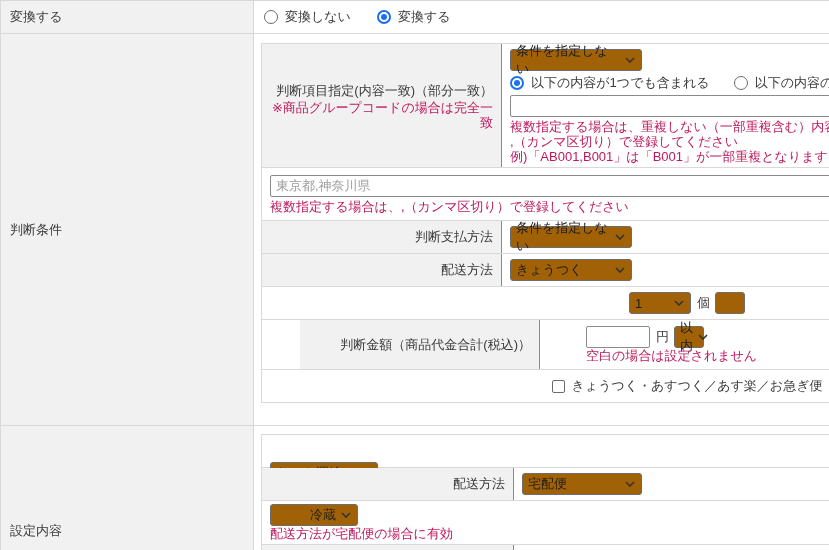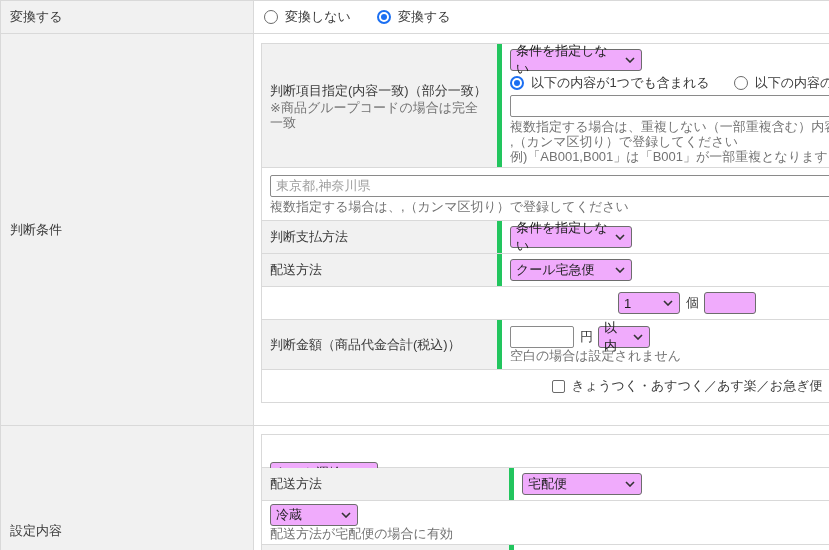--- a/index.html
+++ b/index.html
@@ -15,38 +15,38 @@
 
   .row-conversion { height:33px; }
   .row-conversion .outer-value { display:flex; align-items:center; padding-left:10px; gap:26px; }
 
   .section-pad { padding:9px 0 22px 7px; }
   .section-pad2 { padding:8px 0 0 7px; }
 
   .inner-table { border:1px solid #d9d9d9; width:852px; background:#fff; }
   .irow { display:flex; border-bottom:1px solid #d9d9d9; }
   .irow:last-child { border-bottom:none; }
-  .ilabel { background:#f1f1f1; border-right:5px solid #22c55e; padding:2px 8px;
-    display:flex; flex-direction:column; justify-content:center; flex-shrink:0; }
+  .ilabel { background:#f1f1f1; border-right:1px solid #22c55e; padding:2px 8px;
+    display:flex; flex-direction:column; justify-content:center; flex-shrink:0;text-align:right; }
   .t1 .ilabel { width:240px; }
   .t2 .ilabel { width:252px; }
   .ivalue { flex:1; padding:3px 8px; display:flex; flex-direction:column; justify-content:center; }
 
   .h119 { min-height:119px; } .h52 { height:52px; } .h32 { height:32px; }
-  .h49 { height:49px; } .h43 { height:43px; } .h90 { height:90px; }
-
-  .help { color:#737373; line-height:15px; }
+  .h49 { height:49px;margin-left:38px; } .h43 { height:43px; } .h90 { height:90px; }
+
+  .help { color:#be185d; line-height:15px; }
   .inline { display:flex; align-items:center; }
 
   .select { display:inline-flex; align-items:center; justify-content:space-between;
-    height:22px; border:1px solid #6d6d6d; border-radius:3px; background:#f0abfc;
+    height:22px; border:1px solid #6d6d6d; border-radius:3px; background:#a16207;
     padding:0 6px 0 5px; color:#1d1d1d; cursor:default; flex-shrink:0; }
   .w132 { width:132px; } .w122 { width:122px; } .w62 { width:62px; }
-  .w52 { width:52px; } .w108 { width:108px;margin-top:44px; } .w120 { width:120px; }
-  .w88 { width:88px; }
+  .w52 { width:30px;text-align:center; } .w108 { width:108px;margin-top:44px; } .w120 { width:120px; }
+  .w88 { width:88px;justify-content:flex-end; }
   .select svg { flex-shrink:0; margin-left:5px; }
 
   input[type=text] { height:22px; border:1px solid #8a8a8a; border-radius:2px;
     padding:0 5px; font:inherit; color:#1d1d1d; background:#fff; }
   input[type=text]::placeholder { color:#9e9e9e; opacity:1; }
   .wide-input { width:582px; }
   .amount-input { width:64px; }
 
   .radio { width:14px; height:14px; border:1px solid #6b6b6b; border-radius:50%;
     background:#fff; display:inline-block; position:relative; flex-shrink:0; }
@@ -137,21 +137,21 @@
             </span>
           </div>
         </div>
 
         <div class="irow">
           <div class="ilabel h32">
               <span>配送方法</span>
             </div>
           <div class="ivalue h32">
             <span class="select w122">
-              <span>クール宅急便</span>
+              <span>きょうつく</span>
               <svg width="10" height="6" viewBox="0 0 10 6">
                   <path d="M1 1 L5 5 L9 1" fill="none" stroke="#333" stroke-width="1.6"></path>
                 </svg>
             </span>
           </div>
         </div>
 
         <div class="irow">
           <div class="ivalue h32" style="flex-direction:row; align-items:center;">
             <span class="select w62">

